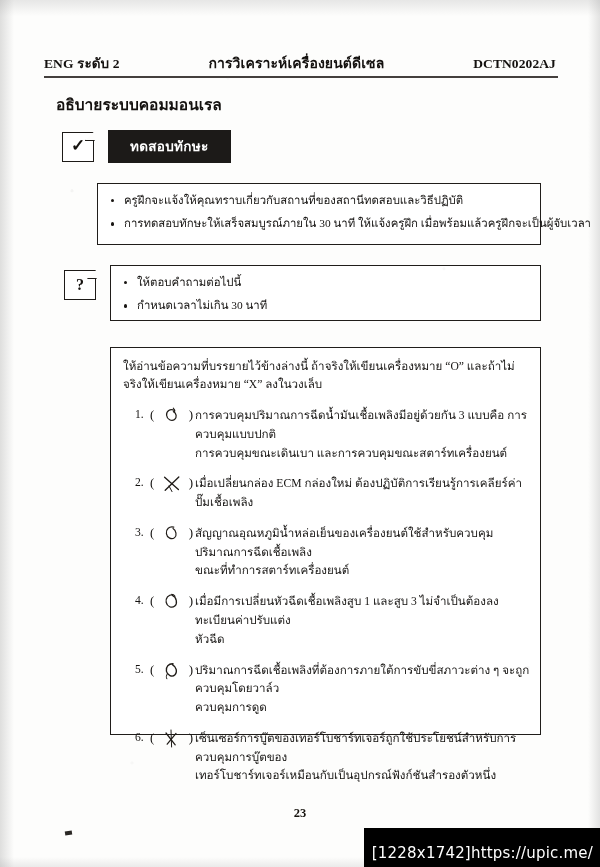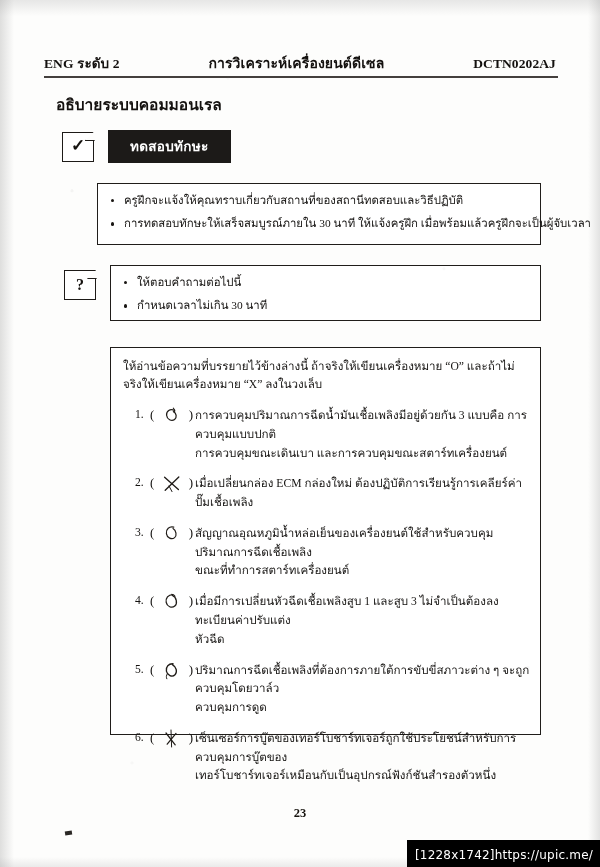--- a/index.html
+++ b/index.html
@@ -267,22 +267,22 @@
   }
 
   
   #watermark {
     position: absolute;
     right: 0;
     bottom: 0;
     background: #000000;
     color: #ffffff;
     font-family: "DejaVu Sans", "Liberation Sans", sans-serif;
-    font-size: 12px;
-    padding: 8px 7px 5px 8px;
+    font-size: 15px;
+    padding: 16px 7px 5px 8px;
     letter-spacing: 0.2px;
     z-index: 60;
     white-space: nowrap;
   }
 </style>
 </head>
 <body>
 
 <div id="page">
 

